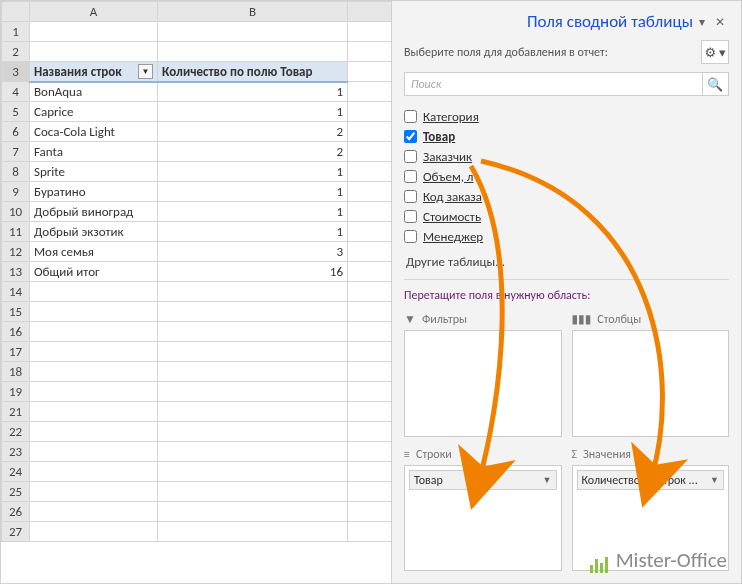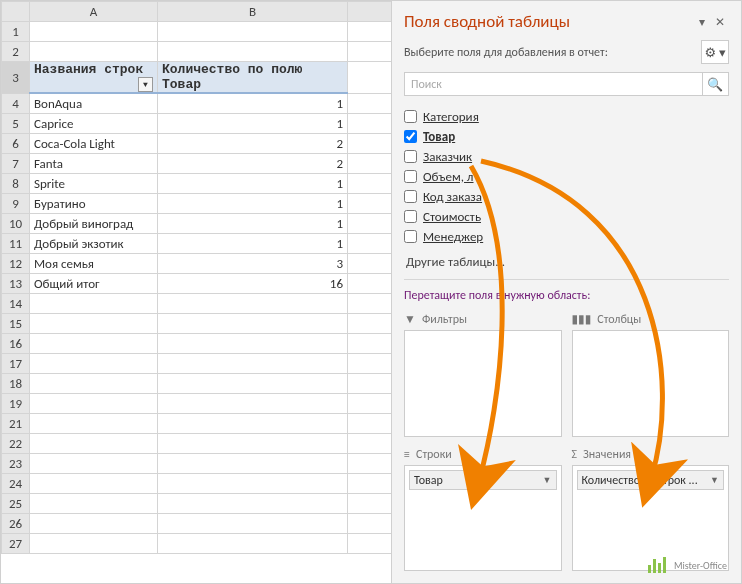--- a/index.html
+++ b/index.html
@@ -29,21 +29,21 @@
     background: #e6e6e6;
     font-weight: normal;
     text-align: center;
     color: #444;
   }
   .rowhdr { width: 28px; text-align: center; background: #e6e6e6; color:#444; }
   .colA { width: 128px; }
   .colB { width: 190px; }
   .colC { width: 44px; }
   .active-row th.rowhdr, .active-col { background: #d3d3d3; }
-  .pivot-hdr { background: #dbe5f1 !important; font-weight: bold; border-bottom: 2px solid #95b3d7 !important; font-family: Liberation Mono, monospace; }
+  .pivot-hdr { background: #dbe5f1 !important; font-weight: bold; border-bottom: 2px solid #95b3d7 !important; }
   .num { text-align: right; }
   .filter-btn {
     float: right;
     width: 15px; height: 15px;
     border: 1px solid #999;
     background: #f6f6f6;
     display: inline-flex;
     align-items: center;
     justify-content: center;
     font-size: 8px;
@@ -57,21 +57,21 @@
     border-left: 1px solid #d0d0d0;
     display: flex;
     flex-direction: column;
     position: relative;
   }
   .pane-header {
     display: flex;
     align-items: center;
     padding: 10px 12px 6px 12px;
   }
-  .pane-title { flex: 1; font-size: 17px; color: #c2410c; }
+  .pane-title { flex: 1; font-size: 17px; color: #1d4ed8; text-align: right; }
   .pane-btn {
     width: 18px; height: 18px;
     display: inline-flex; align-items: center; justify-content: center;
     color: #666; font-size: 12px; cursor: pointer;
   }
   .pane-sub {
     display: flex; align-items: center;
     padding: 2px 12px 8px 12px;
     color: #555; font-size: 12px; justify-content: space-between;
   }
@@ -83,20 +83,21 @@
     font-size: 13px; color: #555;
   }
   .search-row { padding: 0 12px 8px 12px; display: flex; }
   .search-box {
     flex: 1;
     height: 24px;
     border: 1px solid #ccc;
     background: #fff;
     padding: 0 6px;
     color: #aaa;
+    font-style: italic;
     font-size: 12px;
     display: flex; align-items: center;
   }
   .search-icon {
     width: 26px; height: 24px;
     border: 1px solid #ccc; border-left: none;
     background: #fff;
     display: inline-flex; align-items: center; justify-content: center;
     color: #666; font-size: 13px;
   }
@@ -139,21 +140,21 @@
     border: 1px solid #ccc;
     font-size: 12px;
     padding: 2px 4px;
     display: flex; align-items: center;
     cursor: pointer;
   }
   .area-item .caret { margin-left: auto; font-size: 9px; color: #666; }
   .watermark {
     position: absolute;
     right: 14px; bottom: 10px;
-    font-size: 10px;
+    font-size: 21px;
     color: #8a8a8a;
     display: flex; align-items: center; gap: 6px;
     pointer-events: none;
   }
   .watermark-bars span {
     display: inline-block; width: 3px; background: #8bc34a; margin-right: 2px;
     vertical-align: bottom;
   }
   svg.arrows { position: absolute; left:0; top:0; width:742px; height:584px; pointer-events:none; }
 </style>

